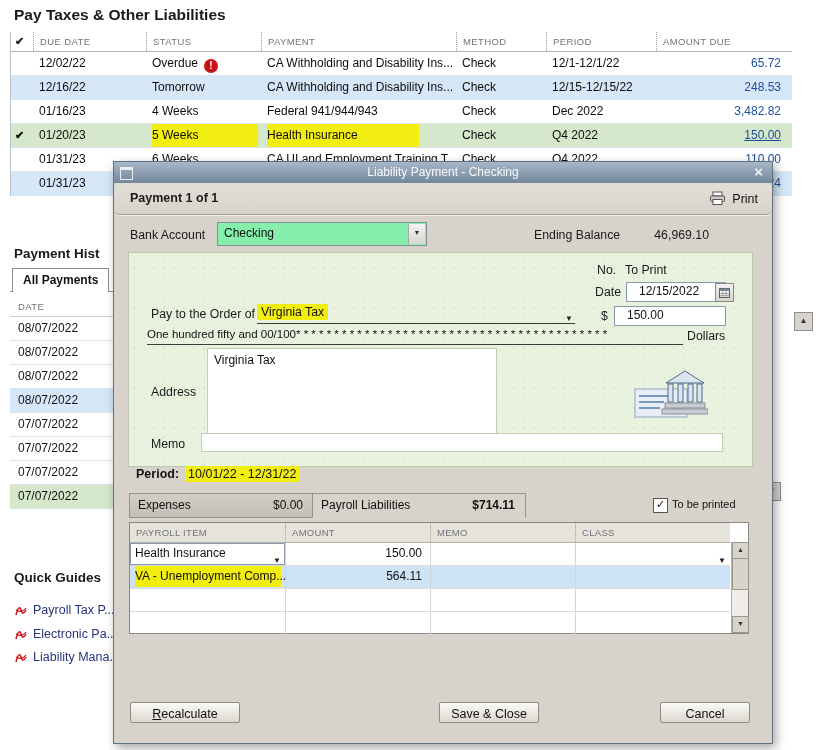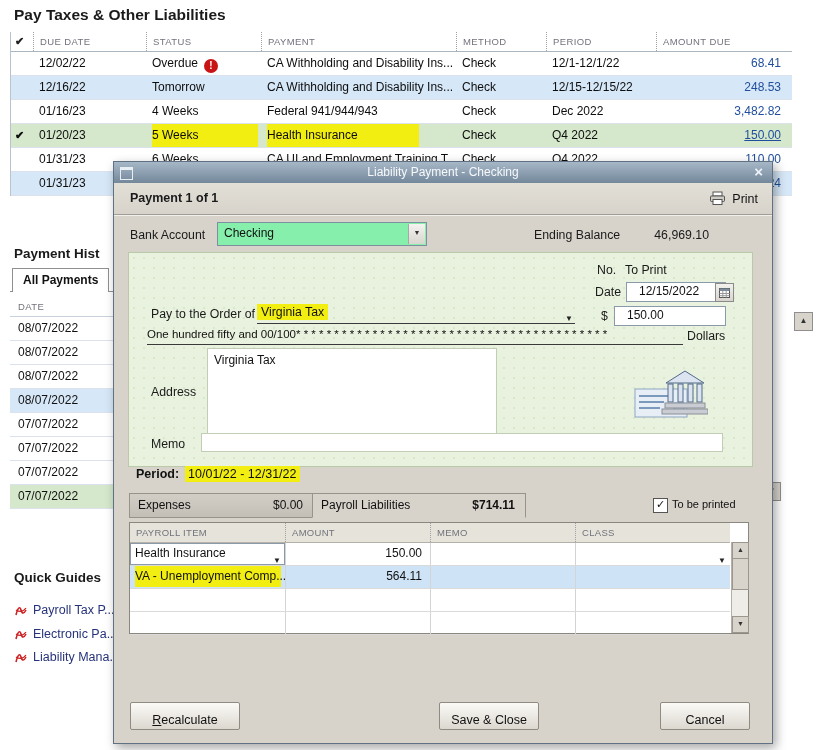--- a/index.html
+++ b/index.html
@@ -37,21 +37,21 @@
   .qg-link svg{flex:0 0 auto;}
 
   .sbtn{width:17px;height:17px;background:#d8d4cc;border:1px solid #8f8f8f;font-size:8px;line-height:15px;text-align:center;color:#333;z-index:1;}
 
   
   #modal{position:absolute;left:113px;top:161px;width:658px;height:581px;background:#d7d3cb;border:1px solid #5f7183;box-shadow:3px 4px 10px rgba(0,0,0,.35);z-index:10;}
   .titlebar{position:absolute;left:0;top:0;right:0;height:21px;background:linear-gradient(#a6b7c7,#74889b);color:#f6f9fc;font-size:12px;text-align:center;line-height:21px;}
   .winicon{position:absolute;left:6px;top:5px;width:11px;height:11px;border:1px solid #e9eef3;}
   .winicon::before{content:"";position:absolute;left:0;top:0;right:0;height:2px;background:#e9eef3;}
   .closex{position:absolute;right:9px;top:0;font-size:15px;font-weight:bold;line-height:20px;color:#eef3f8;cursor:pointer;}
-  .hstrip{position:absolute;left:0;top:21px;right:0;height:31px;background:linear-gradient(#e2dfd7,#d7d3cb);border-bottom:1px solid #a19d94;box-shadow:0 1px 0 rgba(255,255,255,.65);}
+  .hstrip{position:absolute;left:0;top:21px;right:0;height:31px;background:linear-gradient(#e2dfd7,#d7d3cb);border-bottom:1px solid #a19d94;box-shadow:0 1px 0 rgba(255,255,255,.65);border-radius:6px;}
   .pcount{position:absolute;left:16px;top:0;line-height:31px;font-size:12.5px;font-weight:bold;color:#1a1a1a;}
   .printbox{position:absolute;right:14px;top:0;height:31px;display:flex;align-items:center;gap:6px;font-size:12.5px;cursor:pointer;}
   .mlabel{position:absolute;font-size:12.3px;color:#1a1a1a;white-space:nowrap;}
   .dd{position:absolute;background:#86efac;border:1px solid #7f8f9f;}
   .ddtext{display:block;font-size:12px;line-height:20px;padding-left:6px;}
   .ddbtn{position:absolute;right:1px;top:1px;bottom:1px;width:16px;background:linear-gradient(#f4f3f0,#d9d6cf);border-left:1px solid #a8a8a8;text-align:center;font-size:7px;line-height:18px;color:#333;cursor:pointer;}
 
   
   .checkarea{position:absolute;left:14px;top:90px;width:623px;height:213px;background-color:#e9f2de;background-image:radial-gradient(#d9e8ca 1.2px,rgba(0,0,0,0) 1.2px);background-size:10px 10px;border:1px solid #b9c9aa;}
   .checkarea .lab{position:absolute;font-size:12.3px;color:#1a1a1a;white-space:nowrap;}
@@ -91,21 +91,21 @@
   .irow > div:first-child{border-left:none;}
   .irow .amt{text-align:right;padding-right:8px;}
   .irow.sel{background:#cfe3f7;}
   .editcell{box-shadow:inset 0 0 0 1px #8a9aa8;background:#fff;}
   .cell-arrow{position:absolute;right:4px;top:7px;font-size:8px;color:#222;cursor:pointer;}
   .iscroll{position:absolute;right:0;top:19px;bottom:0;width:16px;background:#efede7;border-left:1px solid #b5b1a8;}
   .iarrow{position:absolute;left:0;width:15px;height:15px;background:#d8d4cc;border:1px solid #9b978e;font-size:7px;line-height:13px;text-align:center;color:#333;cursor:pointer;}
   .ithumb{position:absolute;left:0;top:16px;width:15px;height:30px;background:#d8d4cc;border:1px solid #9b978e;cursor:pointer;}
 
   
-  .btn{position:absolute;height:28px;background:linear-gradient(#fbfaf7,#dcd8d0);border:1px solid #8f8b82;border-radius:2px;font-family:"Liberation Sans",sans-serif;font-size:12.5px;color:#111;text-align:center;padding:6px;cursor:pointer;}
+  .btn{position:absolute;height:21px;background:linear-gradient(#fbfaf7,#dcd8d0);border:1px solid #8f8b82;border-radius:2px;font-family:"Liberation Sans",sans-serif;font-size:12.5px;color:#111;text-align:center;padding:0;cursor:pointer;}
   .btn span{display:block;line-height:23px;}
   .btn.accel span::first-letter{text-decoration:underline;}
   .btn.primary{background:linear-gradient(#7ba0c9,#49759f);border-color:#2f5a85;color:#e9f0f8;}
 </style>
 </head>
 <body>
 
 <div id="screen">
 
   <div class="abs pgtitle" style="left:14px;top:6px;">Pay Taxes &amp; Other Liabilities</div>
@@ -121,21 +121,21 @@
       <div class="hc">AMOUNT DUE</div>
     </div>
 
     <div class="lrow">
       <div class="chk"></div>
       <div>12/02/22</div>
       <div><span>Overdue</span><span class="ovicon">!</span></div>
       <div>CA Withholding and Disability Ins...</div>
       <div>Check</div>
       <div>12/1-12/1/22</div>
-      <div class="amt">68.41</div>
+      <div class="amt">65.72</div>
     </div>
 
     <div class="lrow bg-blue">
       <div class="chk"></div>
       <div>12/16/22</div>
       <div>Tomorrow</div>
       <div>CA Withholding and Disability Ins...</div>
       <div>Check</div>
       <div>12/15-12/15/22</div>
       <div class="amt">248.53</div>

